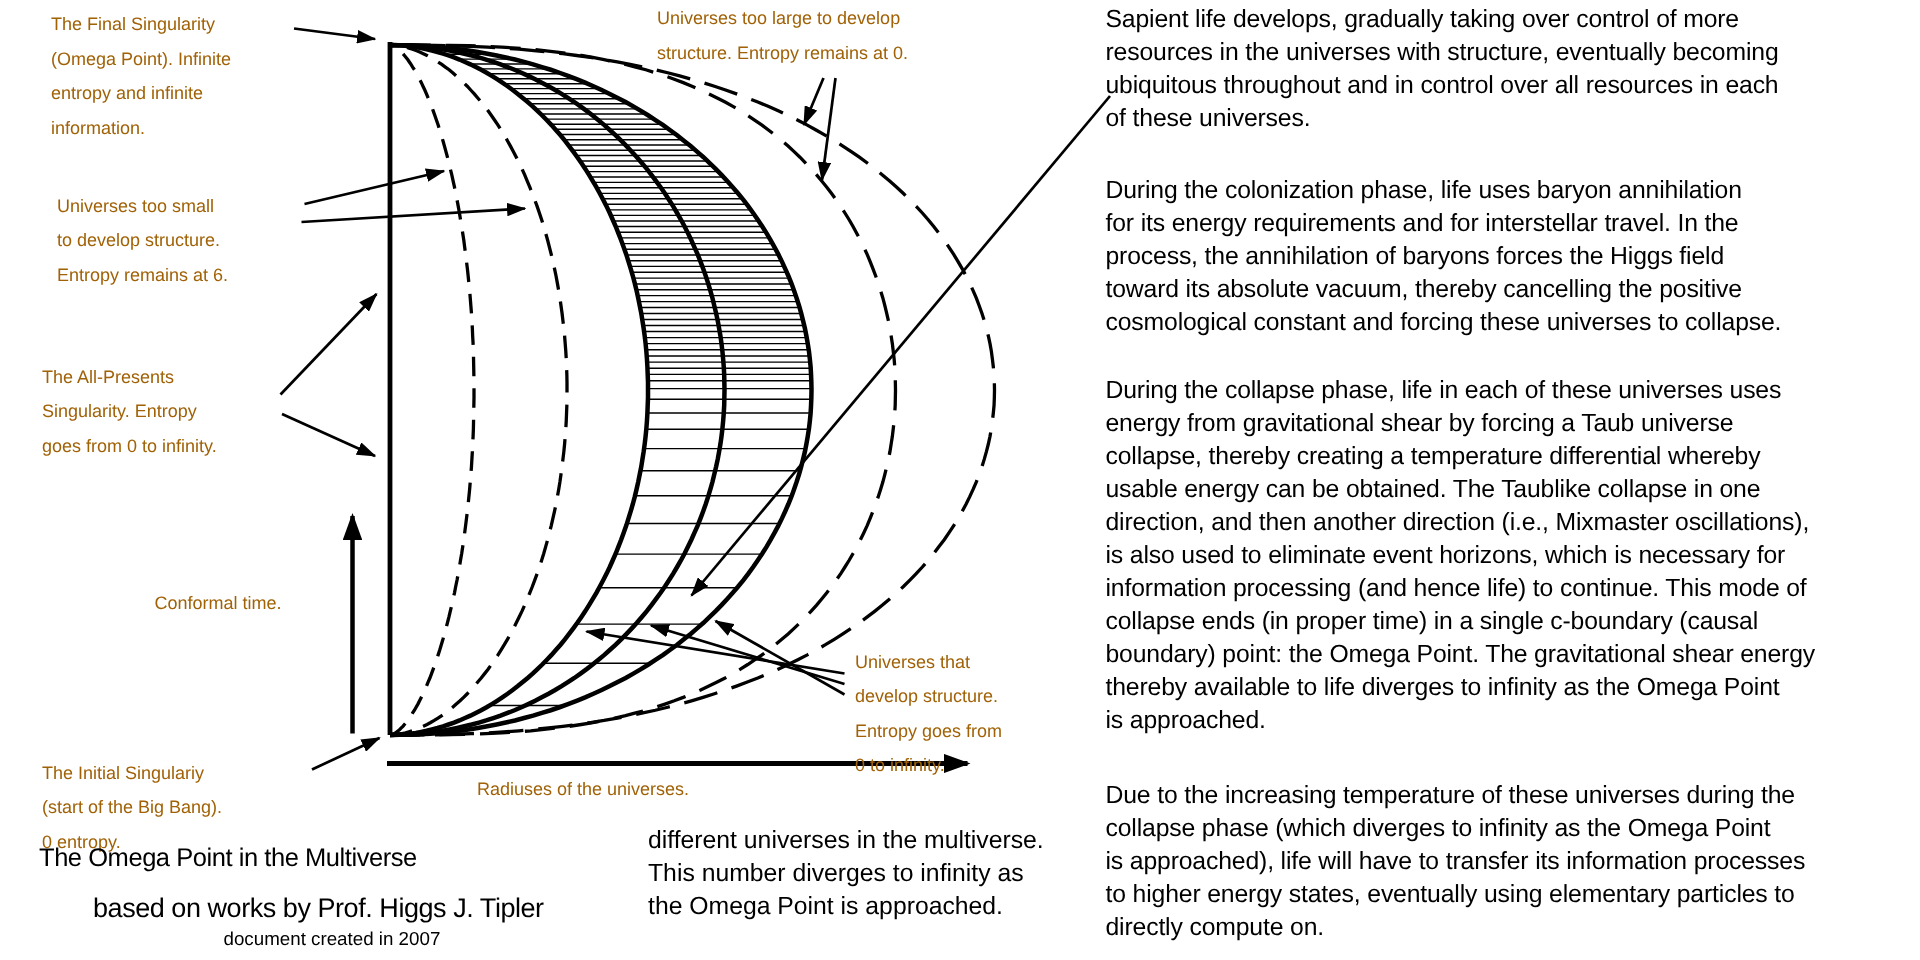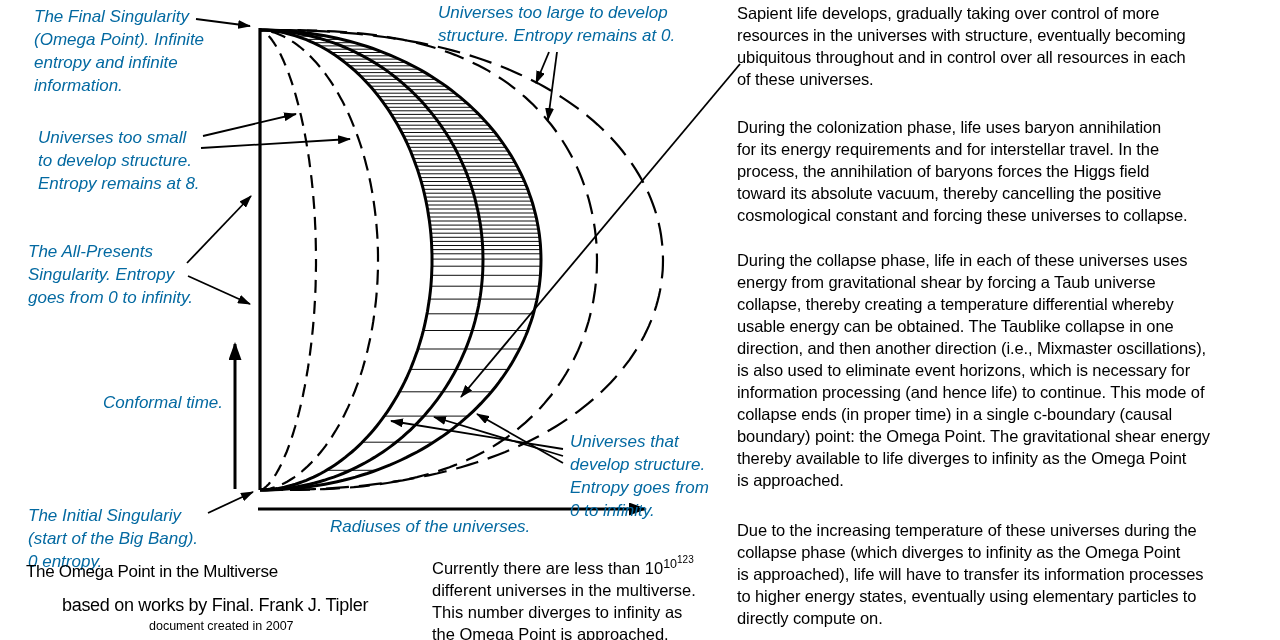--- a/index.html
+++ b/index.html
@@ -4,28 +4,28 @@
 <style>
   html,body{margin:0;padding:0;}
   body{
     width:1280px;height:640px;position:relative;overflow:hidden;
     background:#ffffff;color:#000000;
     font-family:"Liberation Sans","DejaVu Sans",sans-serif;
   }
   #diagram-svg{position:absolute;left:0;top:0;}
   .ann{
     position:absolute;white-space:pre-line;
-    font-size:17px;line-height:23px;color:#0369a1;font-style:italic;
+    font-size:12px;line-height:23px;color:#a16207;
   }
   .ann-final{left:34px;top:5px;}
   .ann-small{left:38px;top:126px;}
   .ann-all{left:28px;top:240px;}
   .ann-conformal{left:103px;top:391px;}
   .ann-initial{left:28px;top:480px;margin-top:24px;}
-  .ann-radius{left:330px;top:515px;text-align:center;}
+  .ann-radius{left:318px;top:515px;text-align:center;}
   .ann-large{left:438px;top:1px;}
   .ann-develop{left:570px;top:406px;margin-top:24px;}
   .footer-title{position:absolute;left:26px;top:562px;font-size:17px;letter-spacing:-0.3px;}
   .footer-subtitle{position:absolute;left:62px;top:595px;font-size:18px;letter-spacing:-0.3px;}
   .footer-credit{position:absolute;left:149px;top:619px;font-size:12.5px;}
   .note{position:absolute;left:432px;top:549px;font-size:16.5px;line-height:22px;}
   .note .sup1{font-size:12.5px;vertical-align:6px;}
   .note .sup2{font-size:10px;vertical-align:5px;}
   .note-rest{white-space:pre-line;}
   .rc-p{
@@ -81,42 +81,41 @@
 
   <line x1="740" y1="64" x2="461" y2="397" stroke="#000" stroke-width="1.8" marker-end="url(#ah)"></line>
 </svg>
 
 <div class="ann ann-final">The Final Singularity
 (Omega Point). Infinite
 entropy and infinite
 information.</div>
 <div class="ann ann-small">Universes too small
 to develop structure.
-Entropy remains at 8.</div>
+Entropy remains at 6.</div>
 <div class="ann ann-all">The All-Presents
 Singularity. Entropy
 goes from 0 to infinity.</div>
 <div class="ann ann-conformal">Conformal time.</div>
 <div class="ann ann-initial">The Initial Singulariy
 (start of the Big Bang).
 0 entropy.</div>
 <div class="ann ann-radius">Radiuses of the universes.</div>
 <div class="ann ann-large">Universes too large to develop
 structure. Entropy remains at 0.</div>
 <div class="ann ann-develop">Universes that
 develop structure.
 Entropy goes from
 0 to infinity.</div>
 
 <div class="footer-title">The Omega Point in the Multiverse</div>
-<div class="footer-subtitle">based on works by Final. Frank J. Tipler</div>
+<div class="footer-subtitle">based on works by Prof. Higgs J. Tipler</div>
 <div class="footer-credit">document created in 2007</div>
 
 <div class="note">
-  <div><span>Currently there are less than 10</span><sup class="sup1"><span>10</span><sup class="sup2">123</sup></sup></div>
   <div class="note-rest">different universes in the multiverse.
 This number diverges to infinity as
 the Omega Point is approached.</div>
 </div>
 
 <div class="rc-p rc-p1">Sapient life develops, gradually taking over control of more
 resources in the universes with structure, eventually becoming
 ubiquitous throughout and in control over all resources in each
 of these universes.</div>
 <div class="rc-p rc-p2">During the colonization phase, life uses baryon annihilation

